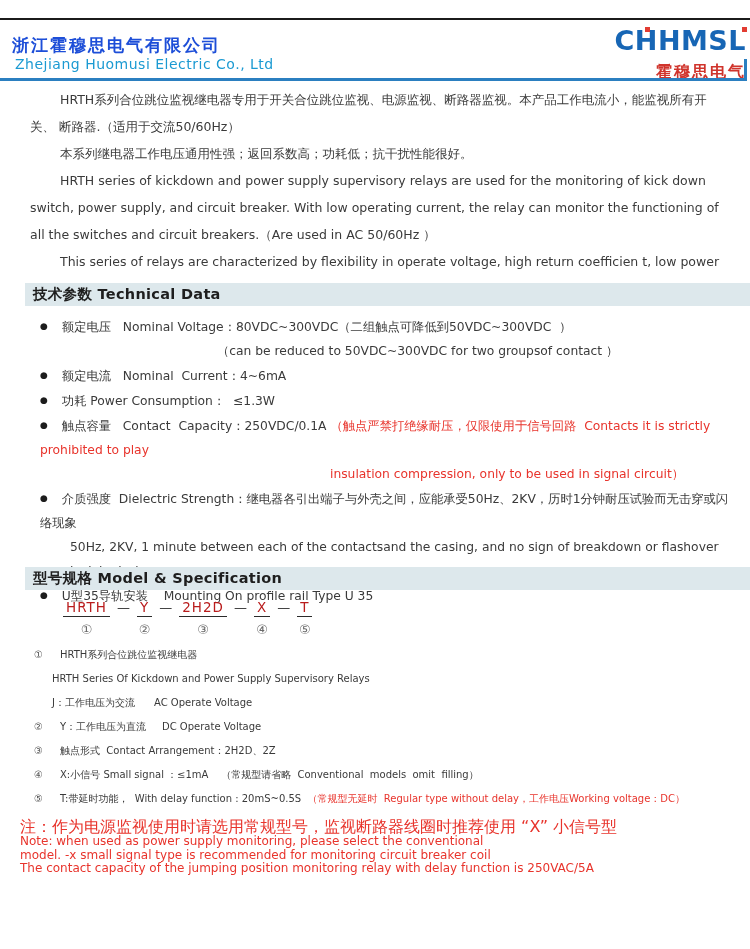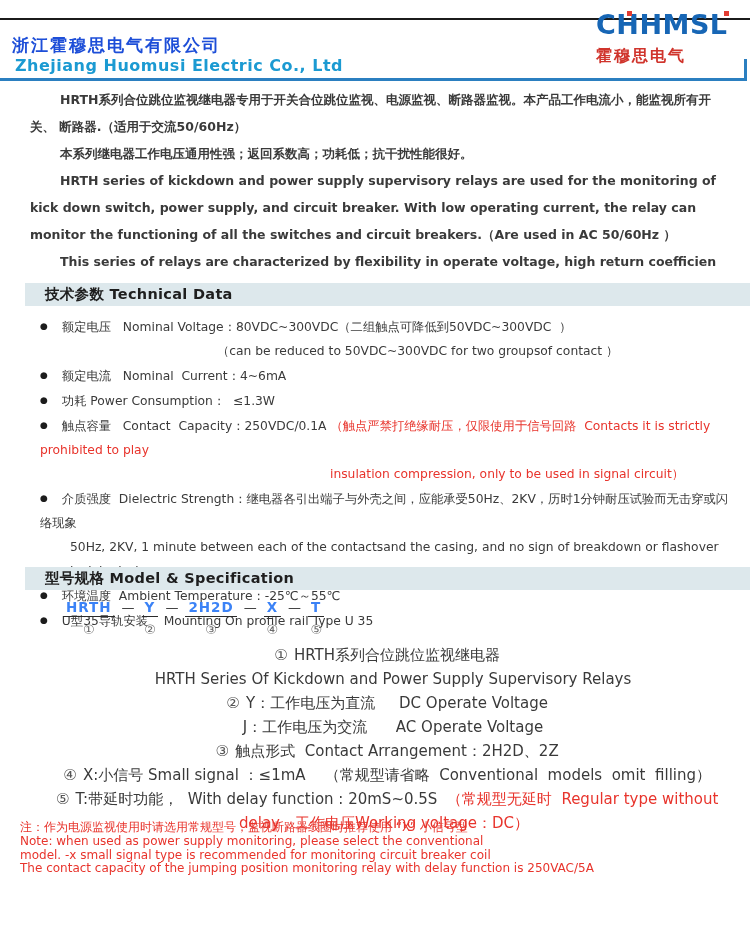--- a/index.html
+++ b/index.html
@@ -3,69 +3,69 @@
 <meta charset="utf-8">
 <style>
   html,body{margin:0;padding:0;background:#fff;}
   .page{position:relative;width:750px;height:949px;background:#ffffff;overflow:hidden;
         font-family:"DejaVu Sans","Liberation Sans",sans-serif;color:#3a3a3a;}
   .topline{position:absolute;top:18px;left:0;width:750px;height:2px;background:#1b1b1b;}
 
   
   .company-cn{position:absolute;left:12px;top:34px;font-size:17px;font-weight:bold;
               color:#1d4ed8;letter-spacing:2px;}
-  .company-en{position:absolute;left:15px;top:56px;font-size:16px;font-weight:bold;
+  .company-en{position:absolute;left:15px;top:56px;font-size:14px;font-weight:normal;
               color:#1b9ad2;letter-spacing:0.5px;}
-  .logo{position:absolute;right:4px;top:12px;width:150px;text-align:left;}
+  .logo{position:absolute;right:4px;top:28px;width:150px;text-align:right;}
   .logo-main{position:relative;display:inline-block;font-size:27px;font-weight:900;
              color:#1766b5;letter-spacing:0.5px;line-height:26px;}
   .logo-main::before{content:"";position:absolute;width:5px;height:5px;background:#e23c32;
              top:-1px;left:31px;}
   .logo-main::after{content:"";position:absolute;width:5px;height:5px;background:#e23c32;
              top:-1px;right:-1px;}
   .logo-sub{font-size:16px;font-weight:bold;color:#d0342c;letter-spacing:2px;margin-top:8px;}
   .header-rule{position:absolute;top:78px;left:0;width:747px;height:3px;background:#2b7fc0;}
   .header-rule .tick{position:absolute;right:0;bottom:0;width:3px;height:22px;background:#2b7fc0;}
 
   
   .intro{position:absolute;left:30px;top:86px;width:692px;font-size:12.5px;line-height:27px;}
-  .intro p{margin:0;text-indent:2.4em;font-weight:bold;}
+  .intro p{margin:0;text-indent:2.4em;}
 
   
   .band{position:absolute;left:25px;width:725px;height:23px;background:#dde8ec;
         display:flex;align-items:center;}
-  .band span{padding-left:20px;font-size:14.5px;font-weight:bold;color:#1e1e1e;letter-spacing:0.3px;}
+  .band span{padding-left:8px;font-size:14.5px;font-weight:bold;color:#1e1e1e;letter-spacing:0.3px;}
   .band1{top:283px;} .band2{top:567px;}
 
   
   .tech{position:absolute;left:40px;top:314px;width:692px;font-size:12.3px;}
   .tech .row{line-height:24px;white-space:pre-wrap;}
   .bullet{display:inline-block;font-size:9px;vertical-align:2px;margin-right:14px;color:#1c1c1c;}
   .cont1{margin-left:177px;}
   .cont4{margin-left:290px;}
   .cont5{margin-left:30px;}
   .red{color:#e8342c;}
 
   
   .model{position:absolute;left:56px;top:600px;display:flex;align-items:flex-start;}
   .mcol{display:flex;flex-direction:column;align-items:center;margin:0 7px;}
-  .mcode{font-size:13.5px;font-weight:bold;color:#3b82f6;letter-spacing:1px;
+  .mcode{font-size:13.5px;font-weight:normal;color:#b91c1c;letter-spacing:1px;
          border-bottom:1.5px solid #2a2a2a;padding:0 3px 1px 3px;line-height:15px;}
   .msep{font-size:13px;color:#2a2a2a;line-height:15px;margin-top:0;}
   .mnum{font-size:13px;color:#6a6a6a;margin-top:5px;}
 
   
-  .spec{position:absolute;left:34px;top:643px;width:700px;font-size:15px;text-align:center;}
+  .spec{position:absolute;left:34px;top:643px;width:700px;font-size:10px;}
   .spec .row{line-height:24px;white-space:pre-wrap;}
   .snum{display:inline-block;width:26px;color:#555;}
   .sindent{margin-left:18px;}
 
   
   .notes{position:absolute;left:20px;top:819px;width:710px;color:#e8342c;}
-  .note-cn{font-size:12px;line-height:16px;white-space:pre-wrap;}
+  .note-cn{font-size:16px;line-height:16px;white-space:pre-wrap;}
   .note-en{font-size:12px;line-height:13.5px;white-space:pre-wrap;}
   .note2{margin-top:17px;}
 </style>
 </head>
 <body>
 
 <div class="page">
 
   <div class="topline"></div>
 
@@ -92,21 +92,20 @@
 
   <div class="tech">
     <div class="row"><span class="bullet">●</span><span>额定电压   Nominal Voltage：80VDC~300VDC（二组触点可降低到50VDC~300VDC  ）</span></div>
     <div class="row cont1"><span>（can be reduced to 50VDC~300VDC for two groupsof contact ）</span></div>
     <div class="row"><span class="bullet">●</span><span>额定电流   Nominal  Current：4~6mA</span></div>
     <div class="row"><span class="bullet">●</span><span>功耗 Power Consumption：  ≤1.3W</span></div>
     <div class="row"><span class="bullet">●</span><span>触点容量   Contact  Capacity：250VDC/0.1A </span><span class="red">（触点严禁打绝缘耐压，仅限使用于信号回路  Contacts it is strictly prohibited to play</span></div>
     <div class="row cont4"><span class="red">insulation compression, only to be used in signal circuit）</span></div>
     <div class="row"><span class="bullet">●</span><span>介质强度  Dielectric Strength：继电器各引出端子与外壳之间，应能承受50Hz、2KV，历时1分钟耐压试验而无击穿或闪络现象</span></div>
     <div class="row cont5"><span>50Hz, 2KV, 1 minute between each of the contactsand the casing, and no sign of breakdown or flashover is detected.</span></div>
-    <div class="row"><span class="bullet">●</span><span>环境温度  Ambient Temperature：-25℃～55℃</span></div>
     <div class="row"><span class="bullet">●</span><span>U型35导轨安装    Mounting On profile rail Type U 35</span></div>
   </div>
 
   <div class="band band2">
     <span>型号规格  Model &amp; Specification</span>
   </div>
 
   <div class="model">
     <div class="mcol">
       <span class="mcode">HRTH</span>
@@ -130,22 +129,22 @@
     <span class="msep">—</span>
     <div class="mcol">
       <span class="mcode">T</span>
       <span class="mnum">⑤</span>
     </div>
   </div>
 
   <div class="spec">
     <div class="row"><span class="snum">①</span><span>HRTH系列合位跳位监视继电器</span></div>
     <div class="row sindent"><span>HRTH Series Of Kickdown and Power Supply Supervisory Relays</span></div>
+    <div class="row sindent"><span>J：工作电压为交流      AC Operate Voltage</span></div>
     <div class="row"><span class="snum">②</span><span>Y：工作电压为直流     DC Operate Voltage</span></div>
-    <div class="row sindent"><span>J：工作电压为交流      AC Operate Voltage</span></div>
     <div class="row"><span class="snum">③</span><span>触点形式  Contact Arrangement：2H2D、2Z</span></div>
     <div class="row"><span class="snum">④</span><span>X:小信号 Small signal ：≤1mA    （常规型请省略  Conventional  models  omit  filling）</span></div>
     <div class="row"><span class="snum">⑤</span><span>T:带延时功能，  With delay function : 20mS~0.5S  </span><span class="red">（常规型无延时  Regular type without delay，工作电压Working voltage：DC）</span></div>
   </div>
 
   <div class="notes">
     <div class="note-cn">注：作为电源监视使用时请选用常规型号，监视断路器线圈时推荐使用 “X” 小信号型</div>
     <div class="note-en">Note: when used as power supply monitoring, please select the conventional</div>
     <div class="note-en">model. -x small signal type is recommended for monitoring circuit breaker coil</div>
     <div class="note-en">The contact capacity of the jumping position monitoring relay with delay function is 250VAC/5A</div>

